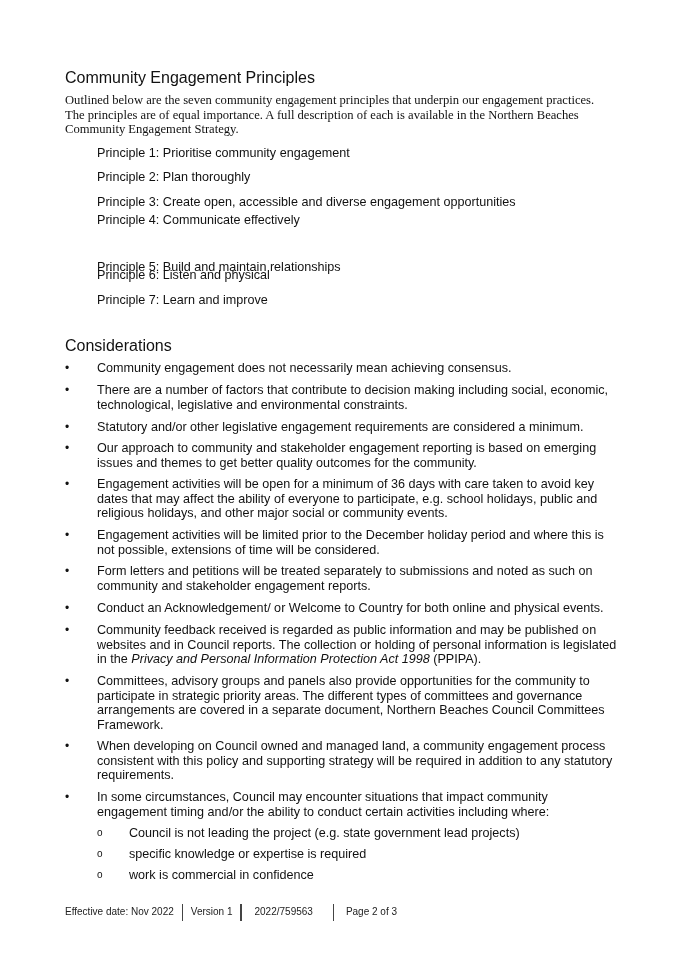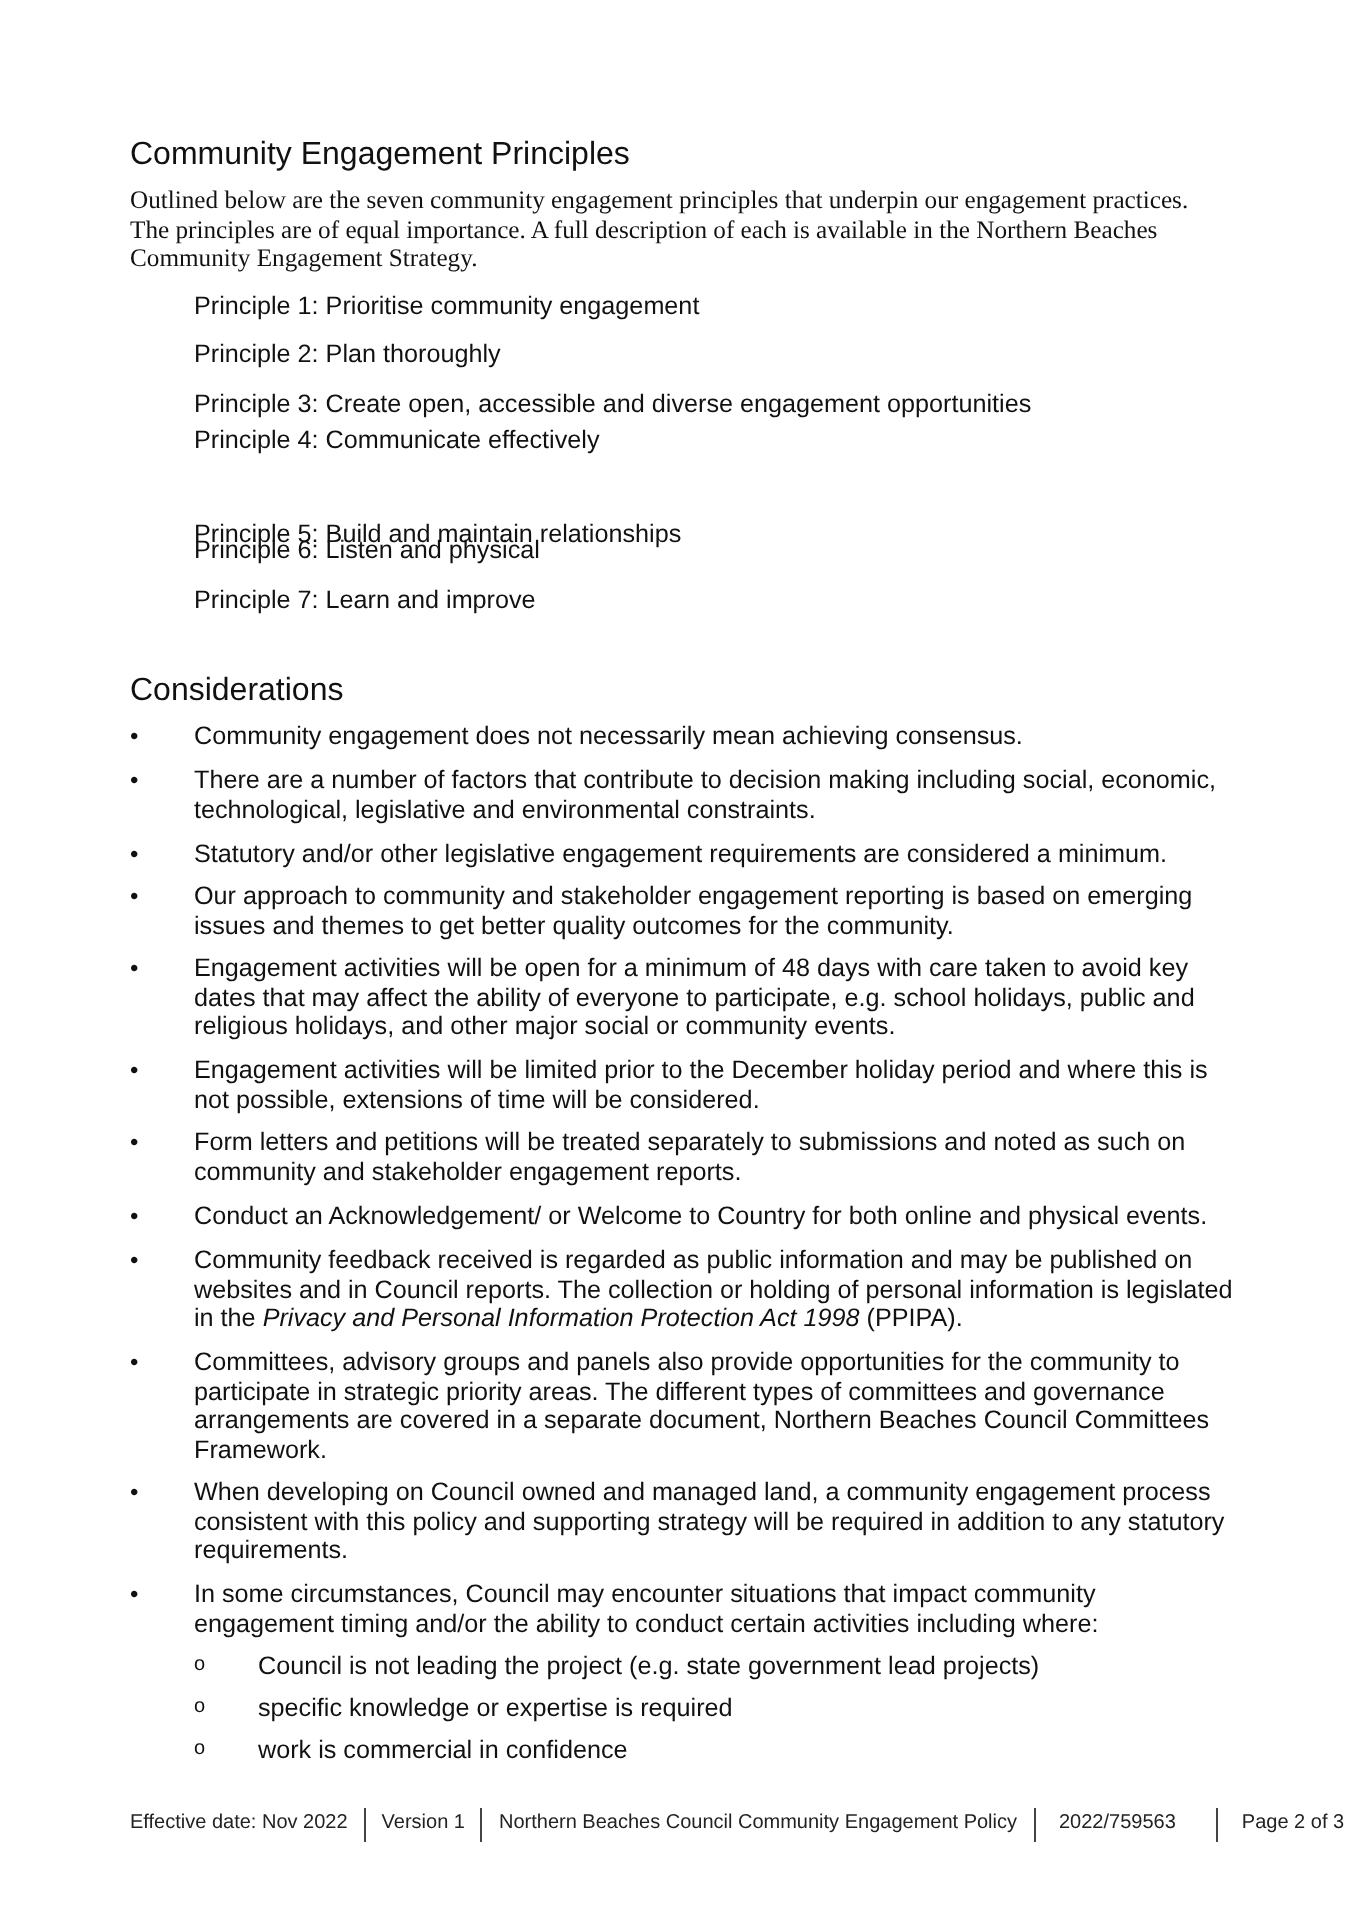--- a/index.html
+++ b/index.html
@@ -55,21 +55,21 @@
   <div class="bullet" style="top:420px;">
     <span class="dot">•</span>
     <div class="txt">Statutory and/or other legislative engagement requirements are considered a minimum.</div>
   </div>
   <div class="bullet" style="top:441px;">
     <span class="dot">•</span>
     <div class="txt">Our approach to community and stakeholder engagement reporting is based on emerging issues and themes to get better quality outcomes for the community.</div>
   </div>
   <div class="bullet" style="top:477px;">
     <span class="dot">•</span>
-    <div class="txt">Engagement activities will be open for a minimum of 48 days with care taken to avoid key dates that may affect the ability of everyone to participate, e.g. school holidays, public and religious holidays, and other major social or community events.</div>
+    <div class="txt">Engagement activities will be open for a minimum of 36 days with care taken to avoid key dates that may affect the ability of everyone to participate, e.g. school holidays, public and religious holidays, and other major social or community events.</div>
   </div>
   <div class="bullet" style="top:528px;">
     <span class="dot">•</span>
     <div class="txt">Engagement activities will be limited prior to the December holiday period and where this is not possible, extensions of time will be considered.</div>
   </div>
   <div class="bullet" style="top:564px;">
     <span class="dot">•</span>
     <div class="txt">Form letters and petitions will be treated separately to submissions and noted as such on community and stakeholder engagement reports.</div>
   </div>
   <div class="bullet" style="top:601px;">
@@ -105,18 +105,17 @@
     <span class="circ">o</span>
     <span class="txt">work is commercial in confidence</span>
   </div>
 </div>
 
 <div class="footer">
   <span class="cell">Effective date: Nov 2022</span>
   <span class="sep"></span>
   <span class="cell">Version 1</span>
   <span class="sep"></span>
-  <span class="cell">Northern Beaches Council Community Engagement Policy</span>
   <span class="sep"></span>
   <span class="cell" style="padding:0 20px 0 12px;">2022/759563</span>
   <span class="sep"></span>
   <span class="cell" style="padding-left:12px;">Page 2 of 3</span>
 </div>
 
 </body></html>

